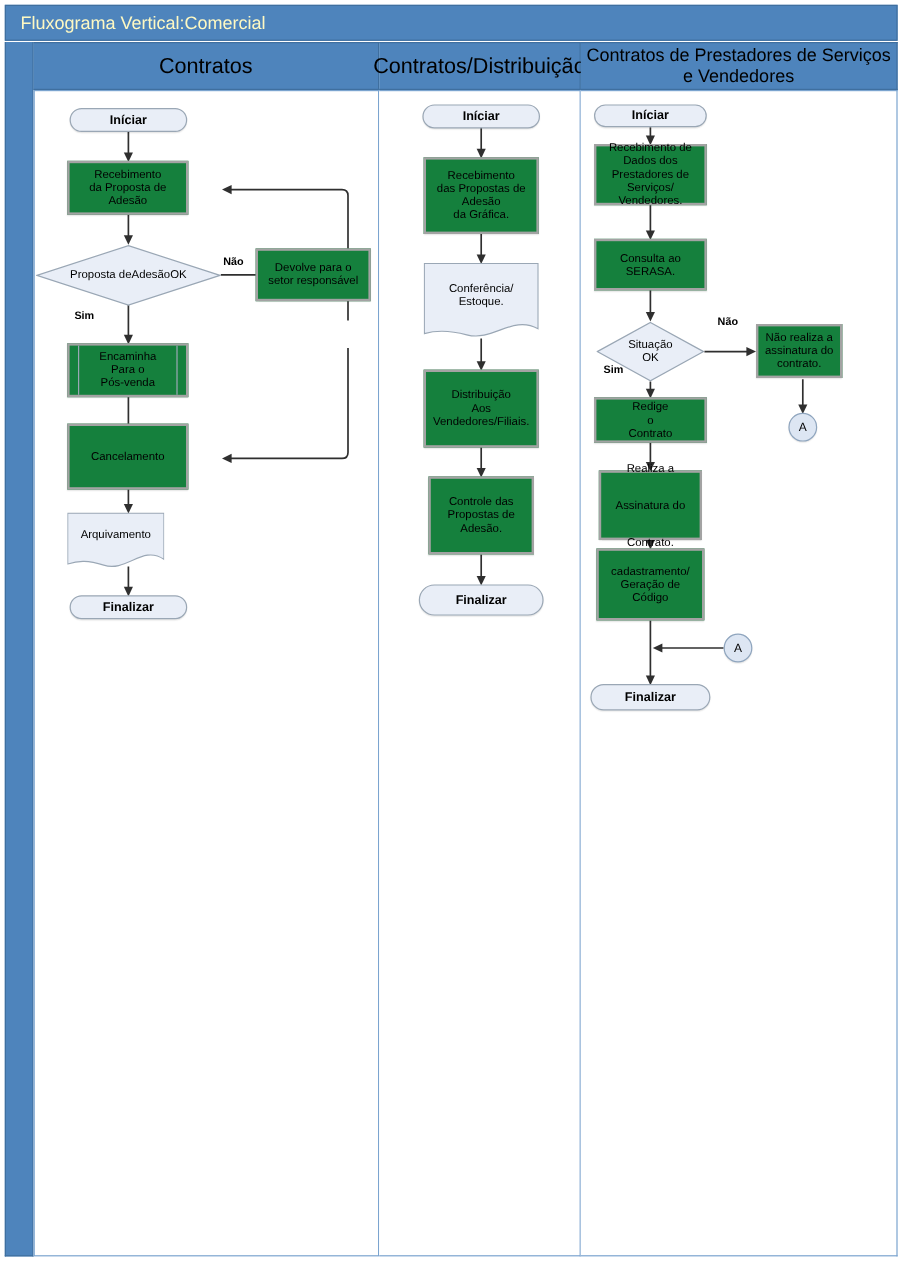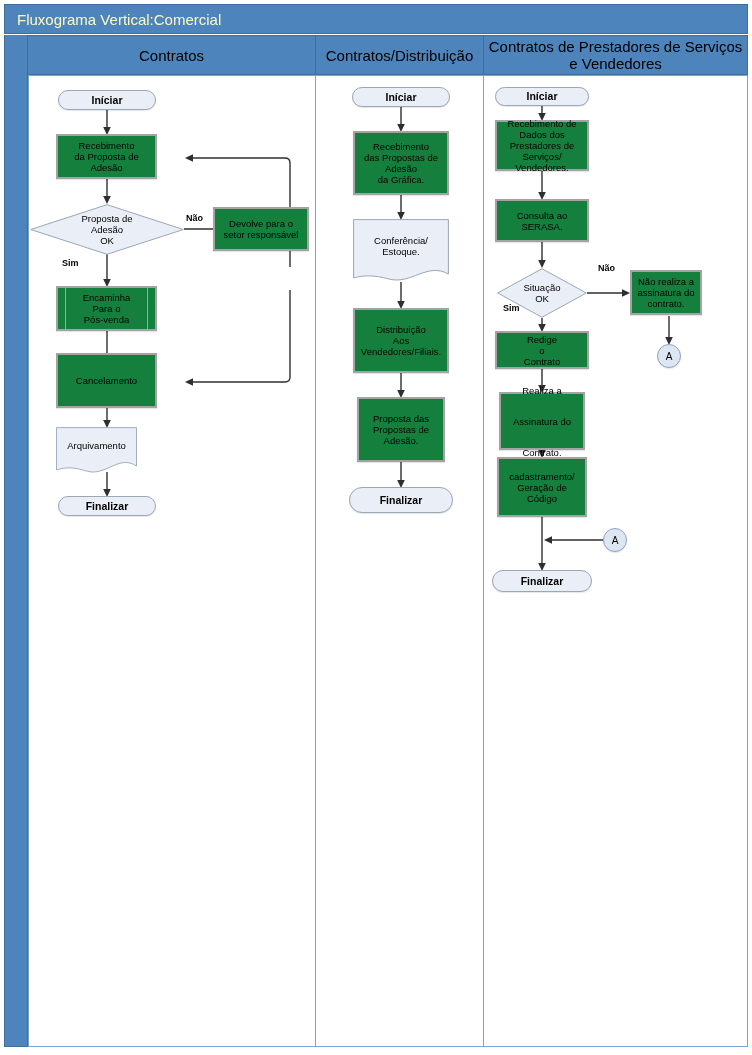--- a/index.html
+++ b/index.html
@@ -27,21 +27,21 @@
     background:#4e84bc;border:1px solid #3f6f9f;border-top:none;
     box-sizing:border-box;
   }
 
   
   .lane-head{
     position:absolute;top:35px;height:40px;
     background:#4e84bc;border:1px solid #3f6f9f;border-left:none;
     box-sizing:border-box;
     display:flex;align-items:center;justify-content:center;
-    text-align:center;font-size:15px;color:#000;line-height:17px;
+    text-align:center;font-size:18px;color:#000;line-height:17px;
     padding:0 4px;
   }
   .lane-head.two-line{font-size:15px;}
 
   
   .lane-body{
     position:absolute;top:75px;height:972px;
     background:#ffffff;border:1px solid #7ba4cf;border-left:none;
     box-sizing:border-box;overflow:hidden;
   }
@@ -156,21 +156,21 @@
     <div class="shape proc" style="left:27px;top:58px;width:101px;height:45px;flex-direction:column;">
       <span>Recebimento</span>
       <span>da Proposta de</span>
       <span>Adesão</span>
     </div>
 
     <div class="shape dec" style="left:1px;top:128px;width:154px;height:51px;">
       <svg class="dec-svg" viewBox="0 0 154 51" preserveAspectRatio="none">
         <polygon points="77,0.7 153.3,25.5 77,50.3 0.7,25.5" fill="#e9eef7" stroke="#9aa7b5" stroke-width="1"></polygon>
       </svg>
-      <div class="dec-txt" style="display:flex;flex-direction:column;align-items:center;">
+      <div class="dec-txt" style="display:flex;flex-direction:row;align-items:center;">
         <span>Proposta de</span>
         <span>Adesão</span>
         <span>OK</span>
       </div>
     </div>
 
     <span class="edge-label" style="left:157px;top:137px;">Não</span>
     <span class="edge-label" style="left:33px;top:182px;">Sim</span>
 
     <div class="shape proc" style="left:184px;top:131px;width:96px;height:44px;flex-direction:column;">
@@ -244,21 +244,21 @@
       </div>
     </div>
 
     <div class="shape proc" style="left:37px;top:232px;width:96px;height:65px;flex-direction:column;">
       <span>Distribuição</span>
       <span>Aos</span>
       <span>Vendedores/Filiais.</span>
     </div>
 
     <div class="shape proc" style="left:41px;top:321px;width:88px;height:65px;flex-direction:column;">
-      <span>Proposta das</span>
+      <span>Controle das</span>
       <span>Propostas de</span>
       <span>Adesão.</span>
     </div>
 
     <div class="shape term" style="left:33px;top:411px;width:104px;height:26px;">
       <span>Finalizar</span>
     </div>
 
   </div>
 

